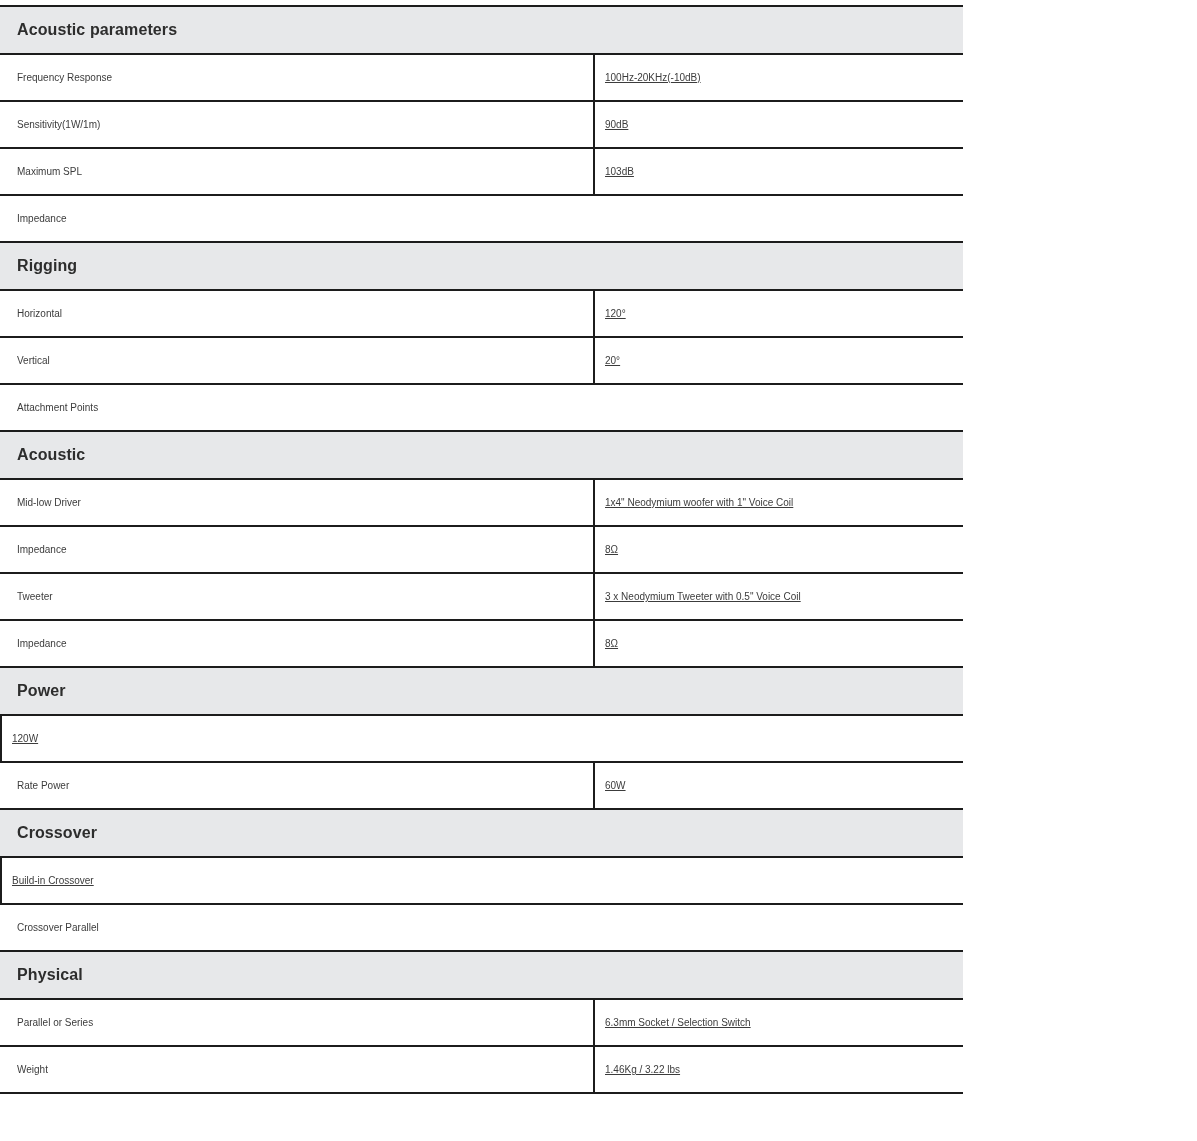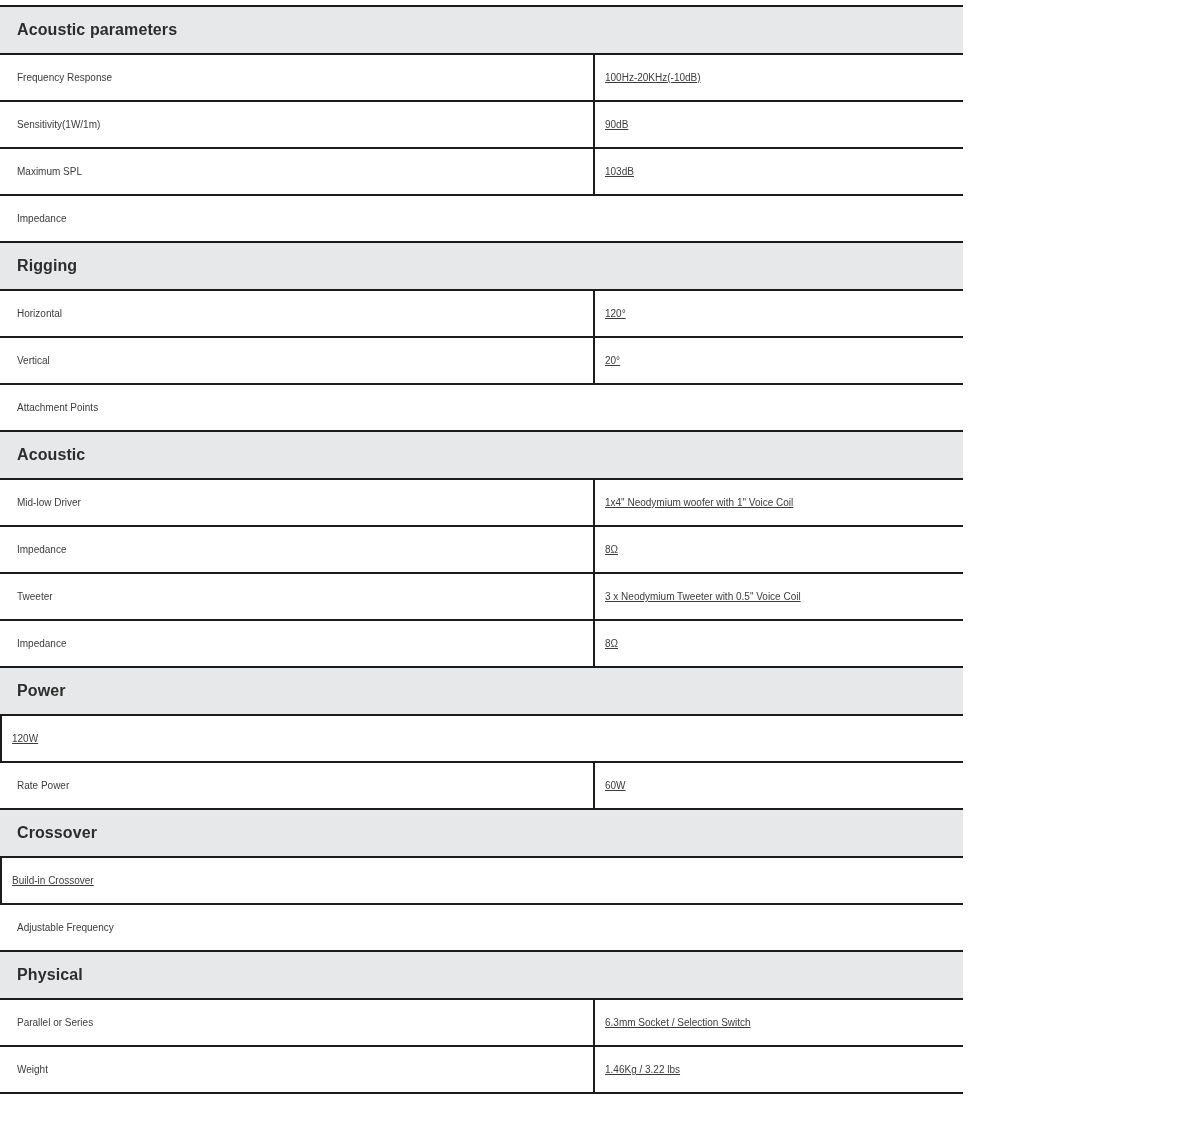--- a/index.html
+++ b/index.html
@@ -152,21 +152,21 @@
   <section>
     <div class="section-header">
       <span class="section-title">Crossover</span>
     </div>
     <div class="section-rows">
   <div class="row">
     <div class="cell value">Build-in Crossover</div>
   </div>
 
   <div class="row">
-    <div class="cell label">Adjustable Frequency</div>
+    <div class="cell label">Crossover Parallel</div>
   </div>
 </div>
   </section>
 
   <section>
     <div class="section-header">
       <span class="section-title">Physical</span>
     </div>
     <div class="section-rows">
   <div class="row">

